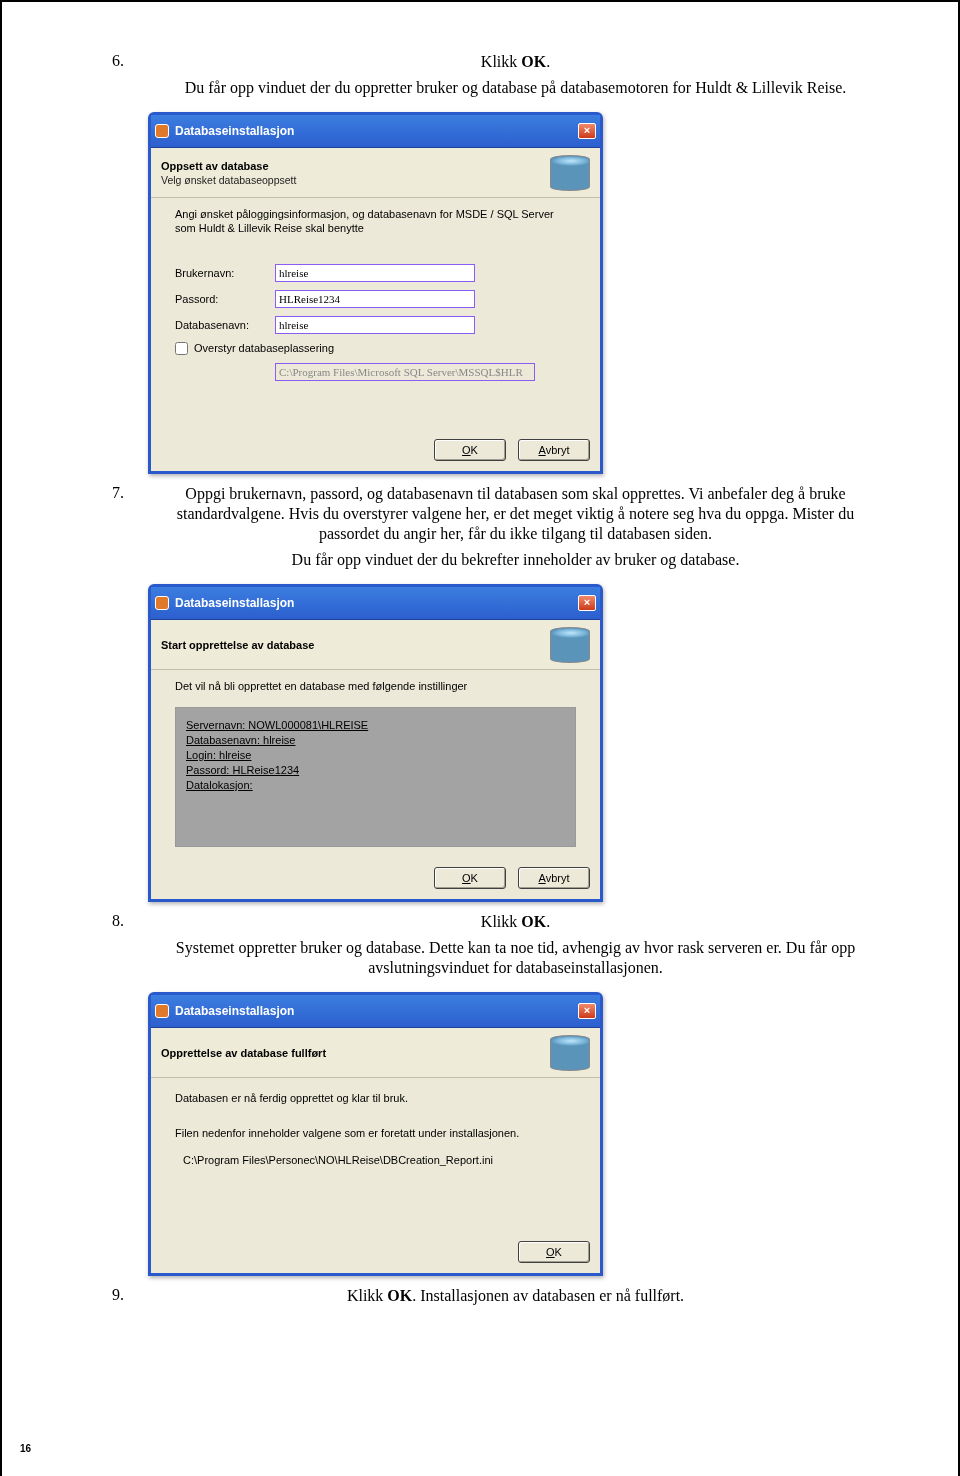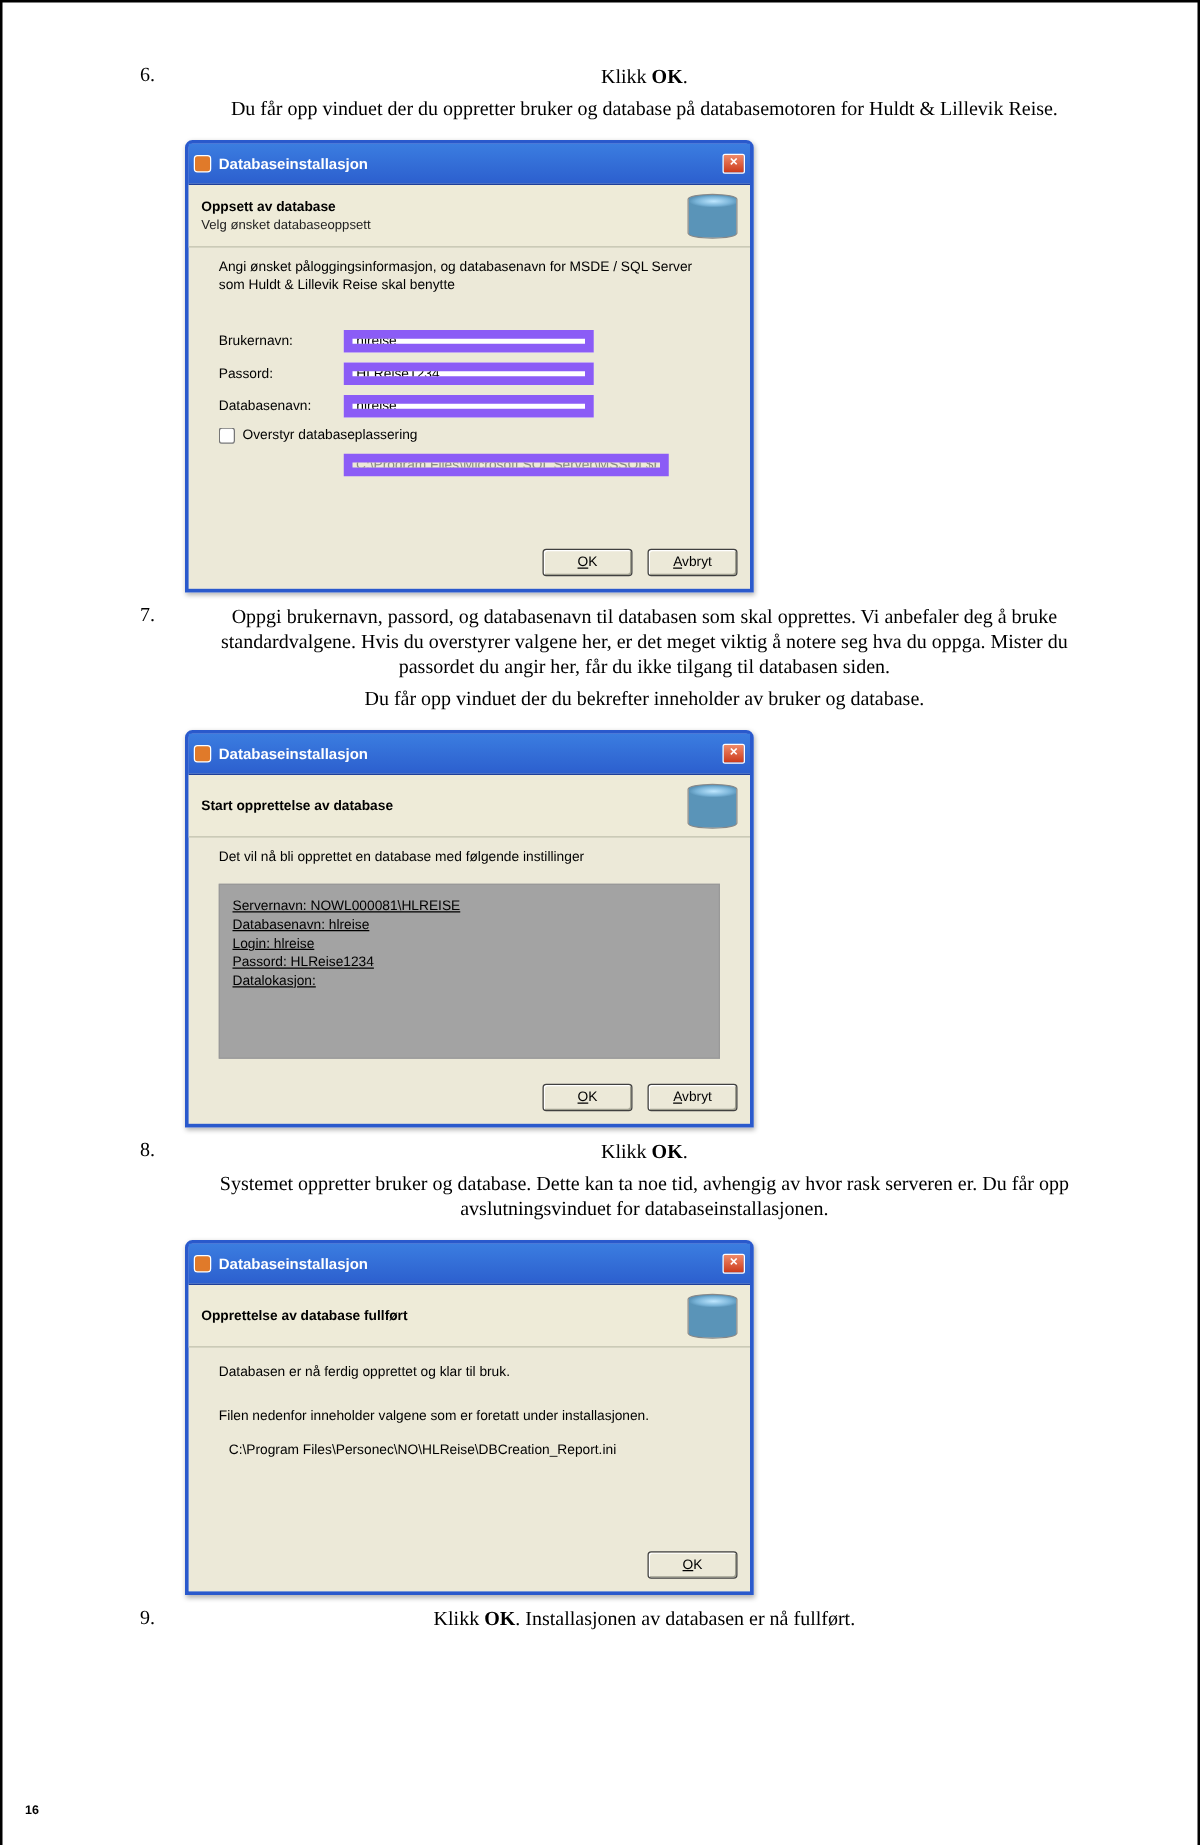--- a/index.html
+++ b/index.html
@@ -102,23 +102,23 @@
   .form-row {
     display: flex;
     align-items: center;
     margin-bottom: 8px;
   }
   .form-label {
     width: 100px;
     font-size: 11px;
   }
   .form-input {
-    font-family: Liberation Sans, sans-serif;
-    font-size: 11px;
-    border: 7px solid #8b5cf6;
+    font-family: Liberation Serif, serif;
+    font-size: 11px;
+    border: 1px solid #8b5cf6;
     background: #fff;
     height: 18px;
     padding: 1px 3px;
     width: 200px;
   }
   .form-input.disabled {
     background: #ece9d8;
     color: #888;
   }
   .checkrow {

